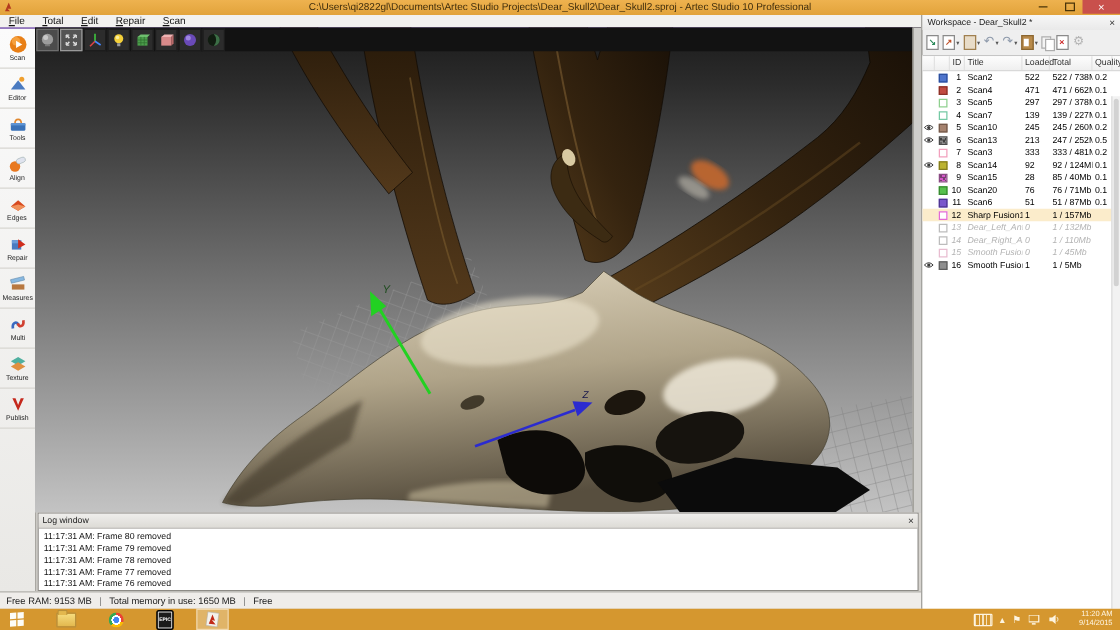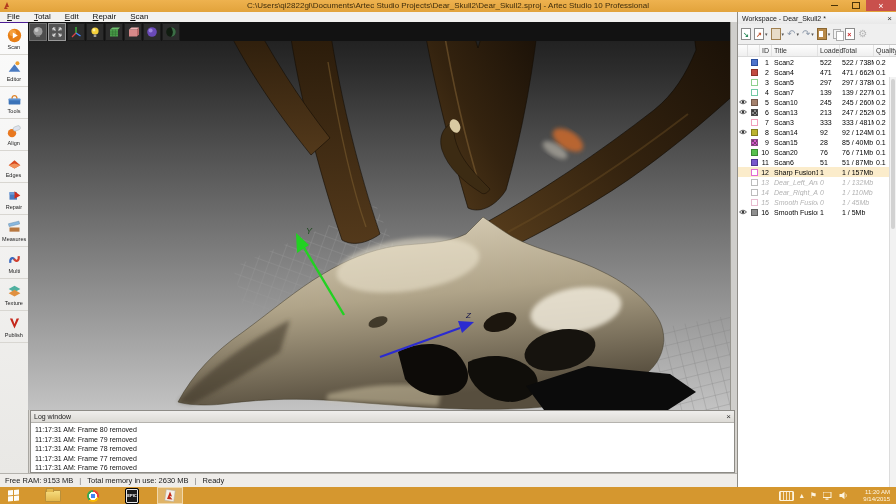--- a/index.html
+++ b/index.html
@@ -351,23 +351,23 @@
       <div>11:17:31 AM: Frame 79 removed</div>
       <div>11:17:31 AM: Frame 78 removed</div>
       <div>11:17:31 AM: Frame 77 removed</div>
       <div>11:17:31 AM: Frame 76 removed</div>
     </div>
   </div>
 
   <div class="abs" id="statusbar">
     <span>Free RAM: 9153 MB</span>
     <span class="sep">|</span>
-    <span>Total memory in use: 2630 MB</span>
+    <span>Total memory in use: 1650 MB</span>
     <span class="sep">|</span>
-    <span>Ready</span>
+    <span>Free</span>
   </div>
 
   <div class="abs" id="panel">
     <div id="panel-header">
       <span>Workspace - Dear_Skull2 *</span>
       <span class="x">×</span>
     </div>
     <div id="panel-toolbar">
       <span class="wtb-btn">
           <span class="page-ico">

